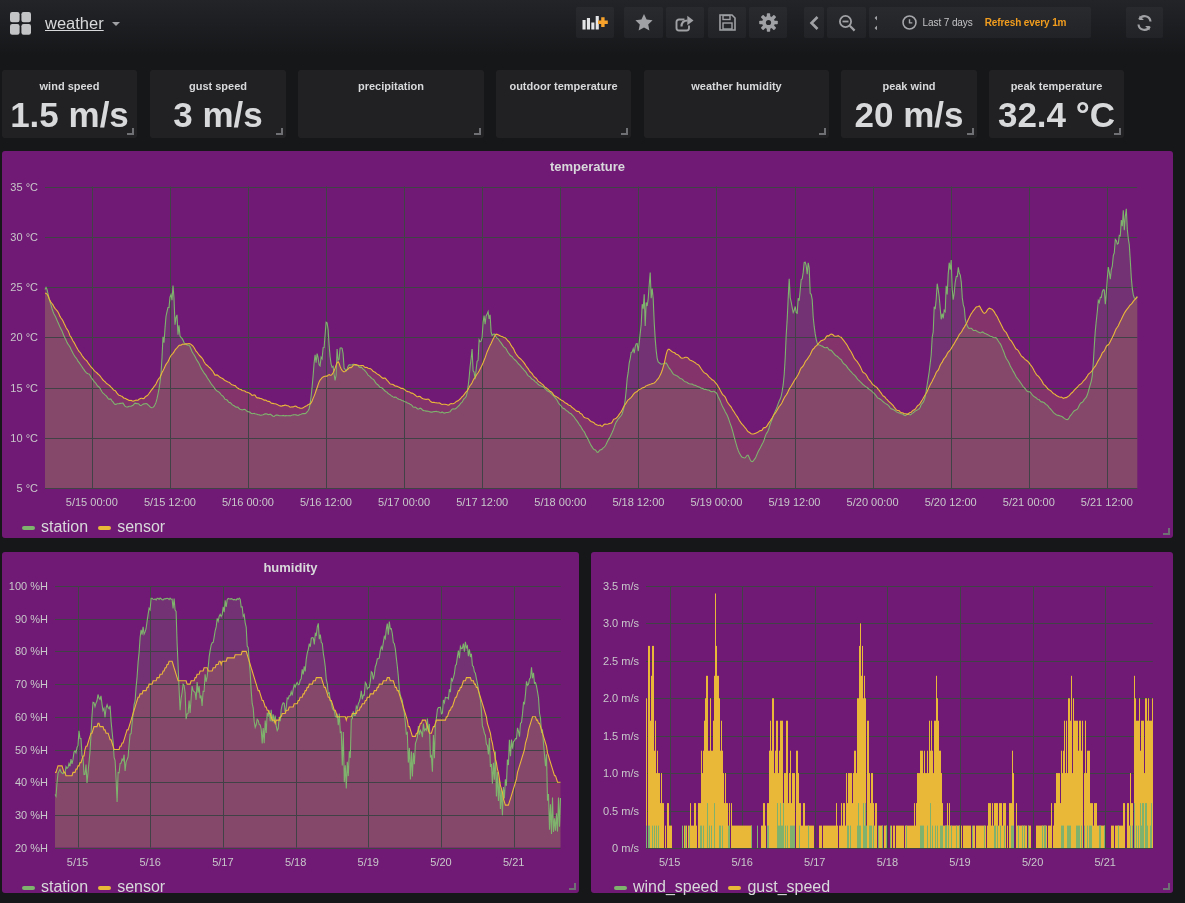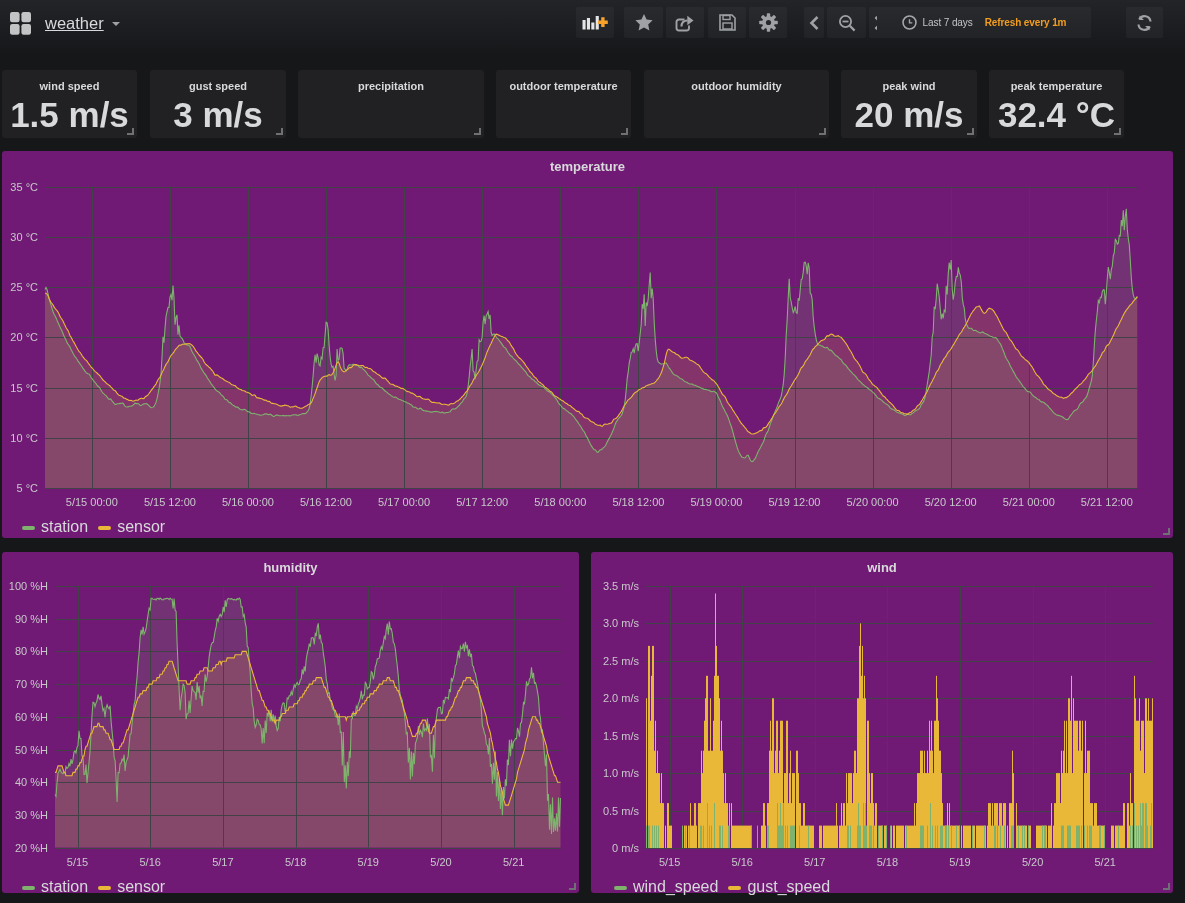--- a/index.html
+++ b/index.html
@@ -123,21 +123,21 @@
   </div>
 <div class="stat" style="left:298px;width:186px">
     <div class="stitle">precipitation</div>
     <div class="rsz"></div>
   </div>
 <div class="stat" style="left:496px;width:135px">
     <div class="stitle">outdoor temperature</div>
     <div class="rsz"></div>
   </div>
 <div class="stat" style="left:644px;width:185px">
-    <div class="stitle">outdoor humidity</div>
+    <div class="stitle">weather humidity</div>
     <div class="rsz"></div>
   </div>
 <div class="stat" style="left:841px;width:136px">
     <div class="stitle">peak wind</div>
     <div class="sval">20 m/s</div>
     <div class="rsz"></div>
   </div>
 <div class="stat" style="left:989px;width:135px">
     <div class="stitle">peak temperature</div>
     <div class="sval">32.4 °C</div>
@@ -198,21 +198,20 @@
     <text x="75.5" y="313.6" text-anchor="middle" class="ax">5/15</text>
     <text x="148.2" y="313.6" text-anchor="middle" class="ax">5/16</text>
     <text x="220.9" y="313.6" text-anchor="middle" class="ax">5/17</text>
     <text x="293.6" y="313.6" text-anchor="middle" class="ax">5/18</text>
     <text x="366.3" y="313.6" text-anchor="middle" class="ax">5/19</text>
     <text x="439" y="313.6" text-anchor="middle" class="ax">5/20</text>
     <text x="511.7" y="313.6" text-anchor="middle" class="ax">5/21</text>
   </svg>
 <div class="legend" style="left:22px;top:878px"><span class="lic" style="background:#7eb26d"></span><span class="ltx">station</span><span class="lic" style="background:#eab839;margin-left:10px"></span><span class="ltx">sensor</span></div>
 <div class="gpanel" style="left:591px;top:552px;width:582px;height:341px">
-    <div class="gtitle">wind</div>
     <div class="rsz"></div>
   </div>
 <svg width="582" height="341" style="position:absolute;left:591px;top:552px">
     <path d="M55 34.5H561.6M55 71.5H561.6M55 109.5H561.6M55 146.5H561.6M55 184.5H561.6M55 221.5H561.6M55 259.5H561.6M55 296.5H561.6M79.5 34V296M151.5 34V296M224.5 34V296M296.5 34V296M369.5 34V296M442.5 34V296M514.5 34V296" stroke="#414246" stroke-width="1" fill="none"></path>
     <g transform="translate(-591,-552)">
       <path d="M646.5 848V698.3M648.5 848V645.9M649.5 848V645.9M650.5 848V720.7M651.5 848V675.8M652.5 848V645.9M653.5 848V645.9M654.5 848V750.7M655.5 848V720.7M656.5 848V773.1M657.5 848V750.7M658.5 848V773.1M659.5 848V773.1M660.5 848V803.1M661.5 848V773.1M662.5 848V803.1M663.5 848V803.1M665.5 848V825.6M667.5 848V803.1M668.5 848V803.1M669.5 848V825.6M670.5 848V825.6M671.5 848V825.6M684.5 848V825.6M686.5 848V825.6M688.5 848V825.6M690.5 848V803.1M691.5 848V825.6M692.5 848V825.6M693.5 848V825.6M694.5 848V803.1M695.5 848V803.1M696.5 848V825.6M698.5 848V803.1M699.5 848V803.1M700.5 848V803.1M701.5 848V750.7M702.5 848V773.1M703.5 848V750.7M704.5 848V720.7M705.5 848V698.3M706.5 848V675.8M707.5 848V675.8M708.5 848V750.7M709.5 848V750.7M710.5 848V698.3M711.5 848V750.7M712.5 848V750.7M713.5 848V720.7M714.5 848V675.8M715.5 848V593.5M716.5 848V645.9M717.5 848V675.8M718.5 848V675.8M719.5 848V698.3M720.5 848V750.7M721.5 848V720.7M722.5 848V750.7M723.5 848V773.1M724.5 848V803.1M725.5 848V773.1M726.5 848V803.1M727.5 848V803.1M729.5 848V803.1M731.5 848V803.1M732.5 848V825.6M733.5 848V825.6M734.5 848V825.6M735.5 848V825.6M736.5 848V825.6M737.5 848V825.6M738.5 848V825.6M739.5 848V825.6M740.5 848V825.6M741.5 848V825.6M742.5 848V825.6M743.5 848V825.6M744.5 848V825.6M745.5 848V825.6M746.5 848V825.6M747.5 848V825.6M748.5 848V825.6M749.5 848V825.6M750.5 848V825.6M751.5 848V825.6M761.5 848V825.6M762.5 848V825.6M763.5 848V803.1M764.5 848V803.1M765.5 848V825.6M767.5 848V803.1M768.5 848V803.1M769.5 848V750.7M770.5 848V720.7M771.5 848V750.7M772.5 848V698.3M773.5 848V698.3M774.5 848V773.1M775.5 848V750.7M776.5 848V720.7M777.5 848V720.7M778.5 848V773.1M779.5 848V750.7M780.5 848V720.7M781.5 848V720.7M782.5 848V720.7M783.5 848V803.1M784.5 848V773.1M785.5 848V773.1M786.5 848V720.7M787.5 848V720.7M788.5 848V803.1M789.5 848V773.1M790.5 848V750.7M791.5 848V803.1M792.5 848V773.1M793.5 848V773.1M794.5 848V773.1M796.5 848V750.7M797.5 848V750.7M798.5 848V773.1M799.5 848V803.1M800.5 848V803.1M801.5 848V825.6M802.5 848V825.6M803.5 848V803.1M804.5 848V803.1M805.5 848V825.6M806.5 848V825.6M807.5 848V825.6M808.5 848V825.6M809.5 848V825.6M810.5 848V825.6M811.5 848V825.6M812.5 848V825.6M813.5 848V825.6M819.5 848V825.6M820.5 848V825.6M821.5 848V825.6M823.5 848V825.6M824.5 848V825.6M825.5 848V825.6M826.5 848V825.6M827.5 848V825.6M828.5 848V825.6M829.5 848V825.6M830.5 848V825.6M831.5 848V825.6M832.5 848V825.6M833.5 848V825.6M834.5 848V825.6M835.5 848V825.6M836.5 848V803.1M837.5 848V825.6M839.5 848V825.6M840.5 848V825.6M841.5 848V803.1M842.5 848V825.6M843.5 848V803.1M844.5 848V803.1M845.5 848V825.6M846.5 848V773.1M847.5 848V803.1M848.5 848V773.1M849.5 848V773.1M850.5 848V773.1M851.5 848V773.1M852.5 848V803.1M853.5 848V773.1M854.5 848V750.7M855.5 848V750.7M856.5 848V773.1M857.5 848V698.3M858.5 848V698.3M859.5 848V645.9M860.5 848V623.4M861.5 848V675.8M862.5 848V645.9M863.5 848V698.3M864.5 848V675.8M865.5 848V698.3M867.5 848V720.7M868.5 848V720.7M869.5 848V773.1M870.5 848V803.1M871.5 848V773.1M872.5 848V773.1M873.5 848V803.1M874.5 848V825.6M875.5 848V803.1M876.5 848V803.1M879.5 848V825.6M880.5 848V825.6M881.5 848V825.6M882.5 848V825.6M884.5 848V825.6M885.5 848V825.6M886.5 848V825.6M891.5 848V825.6M893.5 848V825.6M894.5 848V825.6M896.5 848V825.6M897.5 848V825.6M898.5 848V825.6M899.5 848V825.6M900.5 848V825.6M901.5 848V825.6M902.5 848V825.6M903.5 848V825.6M905.5 848V825.6M906.5 848V825.6M907.5 848V825.6M908.5 848V825.6M909.5 848V825.6M910.5 848V825.6M911.5 848V825.6M912.5 848V825.6M913.5 848V825.6M914.5 848V803.1M915.5 848V825.6M916.5 848V803.1M917.5 848V773.1M918.5 848V773.1M919.5 848V773.1M920.5 848V750.7M921.5 848V750.7M922.5 848V750.7M923.5 848V773.1M924.5 848V750.7M925.5 848V773.1M926.5 848V773.1M927.5 848V750.7M928.5 848V773.1M929.5 848V720.7M930.5 848V750.7M931.5 848V720.7M932.5 848V750.7M933.5 848V773.1M934.5 848V720.7M935.5 848V720.7M936.5 848V675.8M937.5 848V698.3M938.5 848V720.7M939.5 848V750.7M940.5 848V750.7M941.5 848V773.1M942.5 848V803.1M943.5 848V825.6M944.5 848V825.6M945.5 848V825.6M946.5 848V825.6M947.5 848V803.1M948.5 848V825.6M949.5 848V803.1M950.5 848V825.6M951.5 848V825.6M952.5 848V825.6M953.5 848V825.6M954.5 848V825.6M955.5 848V825.6M956.5 848V825.6M957.5 848V825.6M958.5 848V825.6M959.5 848V825.6M961.5 848V825.6M963.5 848V825.6M964.5 848V825.6M965.5 848V825.6M966.5 848V825.6M967.5 848V825.6M968.5 848V825.6M969.5 848V825.6M970.5 848V825.6M973.5 848V825.6M974.5 848V825.6M976.5 848V825.6M977.5 848V825.6M978.5 848V825.6M979.5 848V825.6M980.5 848V825.6M981.5 848V825.6M982.5 848V825.6M983.5 848V825.6M984.5 848V825.6M985.5 848V825.6M987.5 848V825.6M988.5 848V803.1M989.5 848V803.1M990.5 848V803.1M991.5 848V825.6M992.5 848V803.1M993.5 848V825.6M994.5 848V803.1M995.5 848V803.1M996.5 848V803.1M997.5 848V803.1M998.5 848V825.6M999.5 848V803.1M1000.5 848V803.1M1001.5 848V803.1M1002.5 848V825.6M1003.5 848V803.1M1004.5 848V803.1M1005.5 848V803.1M1007.5 848V825.6M1009.5 848V803.1M1010.5 848V803.1M1011.5 848V803.1M1012.5 848V750.7M1013.5 848V773.1M1016.5 848V803.1M1017.5 848V825.6M1018.5 848V825.6M1019.5 848V825.6M1020.5 848V825.6M1021.5 848V825.6M1022.5 848V825.6M1023.5 848V825.6M1024.5 848V825.6M1025.5 848V825.6M1026.5 848V825.6M1028.5 848V825.6M1029.5 848V825.6M1030.5 848V825.6M1036.5 848V825.6M1037.5 848V825.6M1038.5 848V825.6M1039.5 848V825.6M1040.5 848V825.6M1041.5 848V825.6M1042.5 848V825.6M1043.5 848V825.6M1044.5 848V825.6M1045.5 848V825.6M1046.5 848V825.6M1048.5 848V825.6M1049.5 848V825.6M1050.5 848V825.6M1051.5 848V803.1M1053.5 848V825.6M1054.5 848V803.1M1055.5 848V803.1M1056.5 848V773.1M1057.5 848V773.1M1058.5 848V773.1M1059.5 848V773.1M1060.5 848V803.1M1061.5 848V750.7M1062.5 848V773.1M1063.5 848V750.7M1064.5 848V720.7M1065.5 848V773.1M1066.5 848V720.7M1067.5 848V773.1M1068.5 848V698.3M1069.5 848V698.3M1070.5 848V720.7M1071.5 848V675.8M1072.5 848V773.1M1073.5 848V698.3M1074.5 848V720.7M1075.5 848V720.7M1076.5 848V720.7M1077.5 848V720.7M1078.5 848V750.7M1079.5 848V720.7M1080.5 848V720.7M1081.5 848V750.7M1082.5 848V720.7M1084.5 848V773.1M1085.5 848V720.7M1086.5 848V773.1M1087.5 848V750.7M1088.5 848V750.7M1089.5 848V750.7M1090.5 848V803.1M1091.5 848V803.1M1092.5 848V803.1M1093.5 848V825.6M1094.5 848V803.1M1095.5 848V803.1M1096.5 848V803.1M1097.5 848V825.6M1098.5 848V825.6M1099.5 848V825.6M1100.5 848V825.6M1101.5 848V825.6M1102.5 848V825.6M1103.5 848V825.6M1104.5 848V825.6M1111.5 848V825.6M1112.5 848V825.6M1113.5 848V825.6M1115.5 848V825.6M1116.5 848V825.6M1117.5 848V825.6M1118.5 848V825.6M1119.5 848V825.6M1120.5 848V825.6M1121.5 848V825.6M1122.5 848V825.6M1123.5 848V803.1M1124.5 848V803.1M1127.5 848V803.1M1128.5 848V803.1M1129.5 848V825.6M1130.5 848V773.1M1131.5 848V803.1M1132.5 848V803.1M1134.5 848V675.8M1135.5 848V698.3M1136.5 848V720.7M1137.5 848V720.7M1138.5 848V720.7M1139.5 848V698.3M1140.5 848V750.7M1141.5 848V720.7M1142.5 848V720.7M1143.5 848V720.7M1144.5 848V773.1M1145.5 848V698.3M1146.5 848V698.3M1147.5 848V720.7M1148.5 848V698.3M1149.5 848V720.7M1150.5 848V720.7M1151.5 848V720.7M1152.5 848V698.3" stroke="#eab839" stroke-width="1" fill="none"></path>
       <path d="M646.5 848V825.6M648.5 848V825.6M649.5 848V825.6M652.5 848V825.6M654.5 848V825.6M656.5 848V825.6M658.5 848V825.6M682.5 848V825.6M685.5 848V825.6M689.5 848V825.6M700.5 848V825.6M701.5 848V825.6M703.5 848V825.6M707.5 848V803.1M709.5 848V825.6M711.5 848V825.6M714.5 848V803.1M719.5 848V825.6M720.5 848V825.6M722.5 848V825.6M728.5 848V825.6M729.5 848V825.6M751.5 848V825.6M757.5 848V825.6M767.5 848V825.6M768.5 848V825.6M777.5 848V803.1M778.5 848V825.6M779.5 848V825.6M780.5 848V803.1M781.5 848V825.6M782.5 848V825.6M783.5 848V803.1M785.5 848V825.6M787.5 848V825.6M790.5 848V825.6M791.5 848V825.6M792.5 848V825.6M793.5 848V825.6M794.5 848V825.6M799.5 848V825.6M808.5 848V825.6M847.5 848V825.6M848.5 848V825.6M850.5 848V825.6M857.5 848V825.6M858.5 848V803.1M859.5 848V825.6M860.5 848V825.6M863.5 848V803.1M864.5 848V825.6M865.5 848V803.1M866.5 848V825.6M869.5 848V825.6M870.5 848V825.6M871.5 848V825.6M873.5 848V825.6M878.5 848V825.6M882.5 848V825.6M886.5 848V825.6M890.5 848V825.6M906.5 848V825.6M920.5 848V825.6M921.5 848V825.6M922.5 848V825.6M923.5 848V825.6M927.5 848V825.6M930.5 848V803.1M932.5 848V825.6M935.5 848V825.6M937.5 848V825.6M940.5 848V825.6M941.5 848V825.6M942.5 848V825.6M945.5 848V825.6M946.5 848V825.6M948.5 848V825.6M951.5 848V825.6M956.5 848V825.6M959.5 848V825.6M972.5 848V825.6M984.5 848V825.6M994.5 848V825.6M995.5 848V825.6M997.5 848V825.6M1000.5 848V825.6M1004.5 848V825.6M1011.5 848V825.6M1012.5 848V825.6M1013.5 848V825.6M1018.5 848V825.6M1022.5 848V825.6M1024.5 848V825.6M1028.5 848V825.6M1042.5 848V825.6M1044.5 848V825.6M1045.5 848V825.6M1061.5 848V825.6M1062.5 848V825.6M1063.5 848V825.6M1067.5 848V825.6M1068.5 848V825.6M1069.5 848V825.6M1070.5 848V825.6M1076.5 848V825.6M1077.5 848V825.6M1078.5 848V825.6M1079.5 848V825.6M1081.5 848V825.6M1084.5 848V825.6M1087.5 848V825.6M1089.5 848V825.6M1090.5 848V825.6M1091.5 848V825.6M1099.5 848V825.6M1100.5 848V825.6M1104.5 848V825.6M1118.5 848V825.6M1130.5 848V825.6M1132.5 848V825.6M1134.5 848V803.1M1136.5 848V825.6M1138.5 848V825.6M1140.5 848V803.1M1141.5 848V825.6M1142.5 848V803.1M1143.5 848V803.1M1145.5 848V803.1M1146.5 848V803.1M1147.5 848V825.6M1150.5 848V825.6M1151.5 848V803.1" stroke="#7eb26d" stroke-width="1" fill="none"></path>
     </g>
     <text x="48" y="38" text-anchor="end" class="ax">3.5 m/s</text>
     <text x="48" y="75.4" text-anchor="end" class="ax">3.0 m/s</text>

